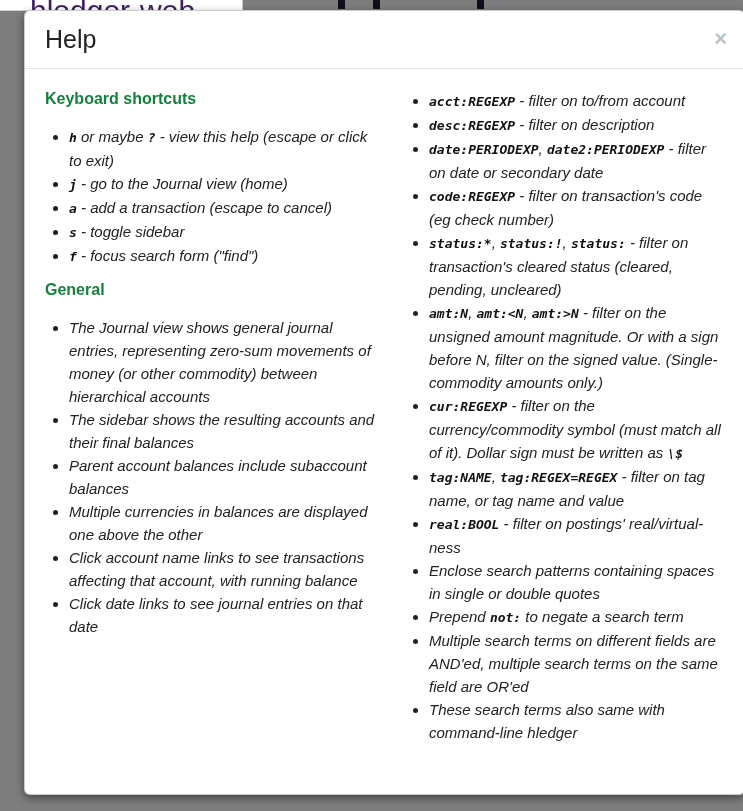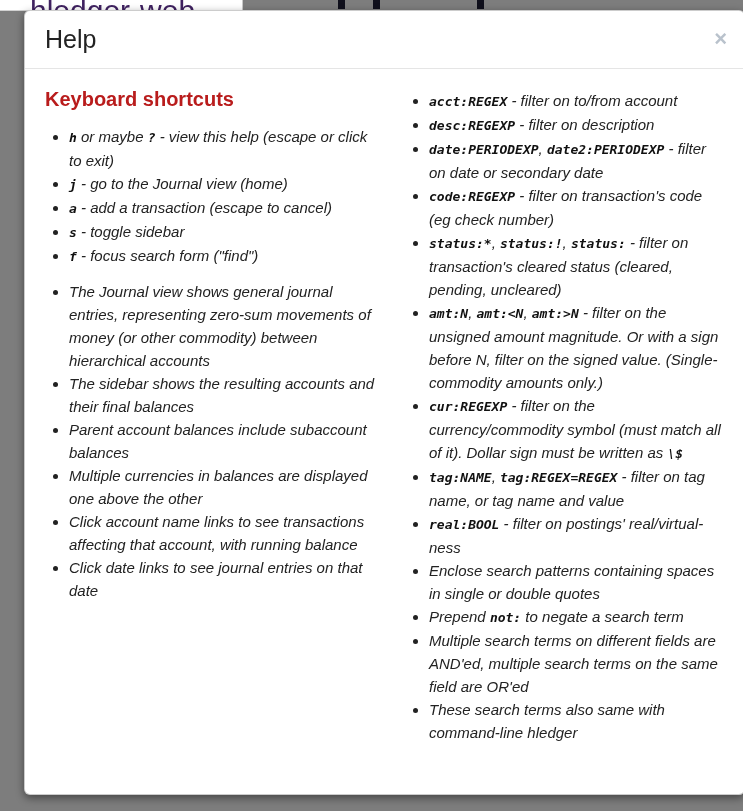--- a/index.html
+++ b/index.html
@@ -35,21 +35,21 @@
   }
   .modal-title { margin:0; font-size:25px; line-height:31px; font-weight:400; color:#222222; }
   .close-button {
     position:absolute; top:17px; right:17px; padding:0; background:none; border:none;
     font-size:22px; line-height:1; font-weight:bold; color:#b9c2cc; cursor:pointer;
     font-family:"Liberation Sans", sans-serif;
   }
   .modal-body { display:flex; padding:20px; font-size:15px; line-height:23px; }
   .col-left  { width:334px; margin-right:26px; flex:none; }
   .col-right { flex:1; min-width:0; }
-  .section-heading { margin:0 0 16px 0; font-size:20px; line-height:20px; font-weight:bold; color:#b91c1c; }
+  .section-heading { margin:0 0 16px 0; font-size:16px; line-height:20px; font-weight:bold; color:#15803d; }
   .help-list { margin:0 0 12px 0; padding:0 0 0 24px; list-style:disc;font-style:italic; }
   .help-list li { margin:0; padding:0; }
   .help-list code {
     font-family:"DejaVu Sans Mono","Liberation Mono",monospace;
     font-weight:bold; font-size:13px; color:#111111; white-space:nowrap;
   }
 </style>
 </head>
 <body>
 
@@ -70,32 +70,33 @@
   <div class="modal-body">
     <div class="col-left">
         <h4 class="section-heading">Keyboard shortcuts</h4>
         <ul class="help-list">
           <li><code>h</code> or maybe <code>?</code> - view this help (escape or click to exit)</li>
           <li><code>j</code> - go to the Journal view (home)</li>
           <li><code>a</code> - add a transaction (escape to cancel)</li>
           <li><code>s</code> - toggle sidebar</li>
           <li><code>f</code> - focus search form ("find")</li>
         </ul>
+        <h4 class="section-heading">General</h4>
         <ul class="help-list">
           <li>The Journal view shows general journal entries, representing zero-sum movements of money (or other commodity) between hierarchical accounts</li>
           <li>The sidebar shows the resulting accounts and their final balances</li>
           <li>Parent account balances include subaccount balances</li>
           <li>Multiple currencies in balances are displayed one above the other</li>
           <li>Click account name links to see transactions affecting that account, with running balance</li>
           <li>Click date links to see journal entries on that date</li>
         </ul>
       </div>
     <div class="col-right">
         <ul class="help-list">
-          <li><code>acct:REGEX</code> - filter on to/from account</li>
+          <li><code>acct:REGEXP</code> - filter on to/from account</li>
           <li><code>desc:REGEXP</code> - filter on description</li>
           <li><code>date:PERIODEXP</code>, <code>date2:PERIODEXP</code> - filter on date or secondary date</li>
           <li><code>code:REGEXP</code> - filter on transaction's code (eg check number)</li>
           <li><code>status:*</code>, <code>status:!</code>, <code>status:</code> - filter on transaction's cleared status (cleared, pending, uncleared)</li>
           <li><code>amt:N</code>, <code>amt:&lt;N</code>, <code>amt:&gt;N</code> - filter on the unsigned amount magnitude. Or with a sign before N, filter on the signed value. (Single-commodity amounts only.)</li>
           <li><code>cur:REGEXP</code> - filter on the currency/commodity symbol (must match all of it). Dollar sign must be written as <code>\$</code></li>
           <li><code>tag:NAME</code>, <code>tag:REGEX=REGEX</code> - filter on tag name, or tag name and value</li>
           <li><code>real:BOOL</code> - filter on postings' real/virtual-ness</li>
           <li>Enclose search patterns containing spaces in single or double quotes</li>
           <li>Prepend <code>not:</code> to negate a search term</li>

